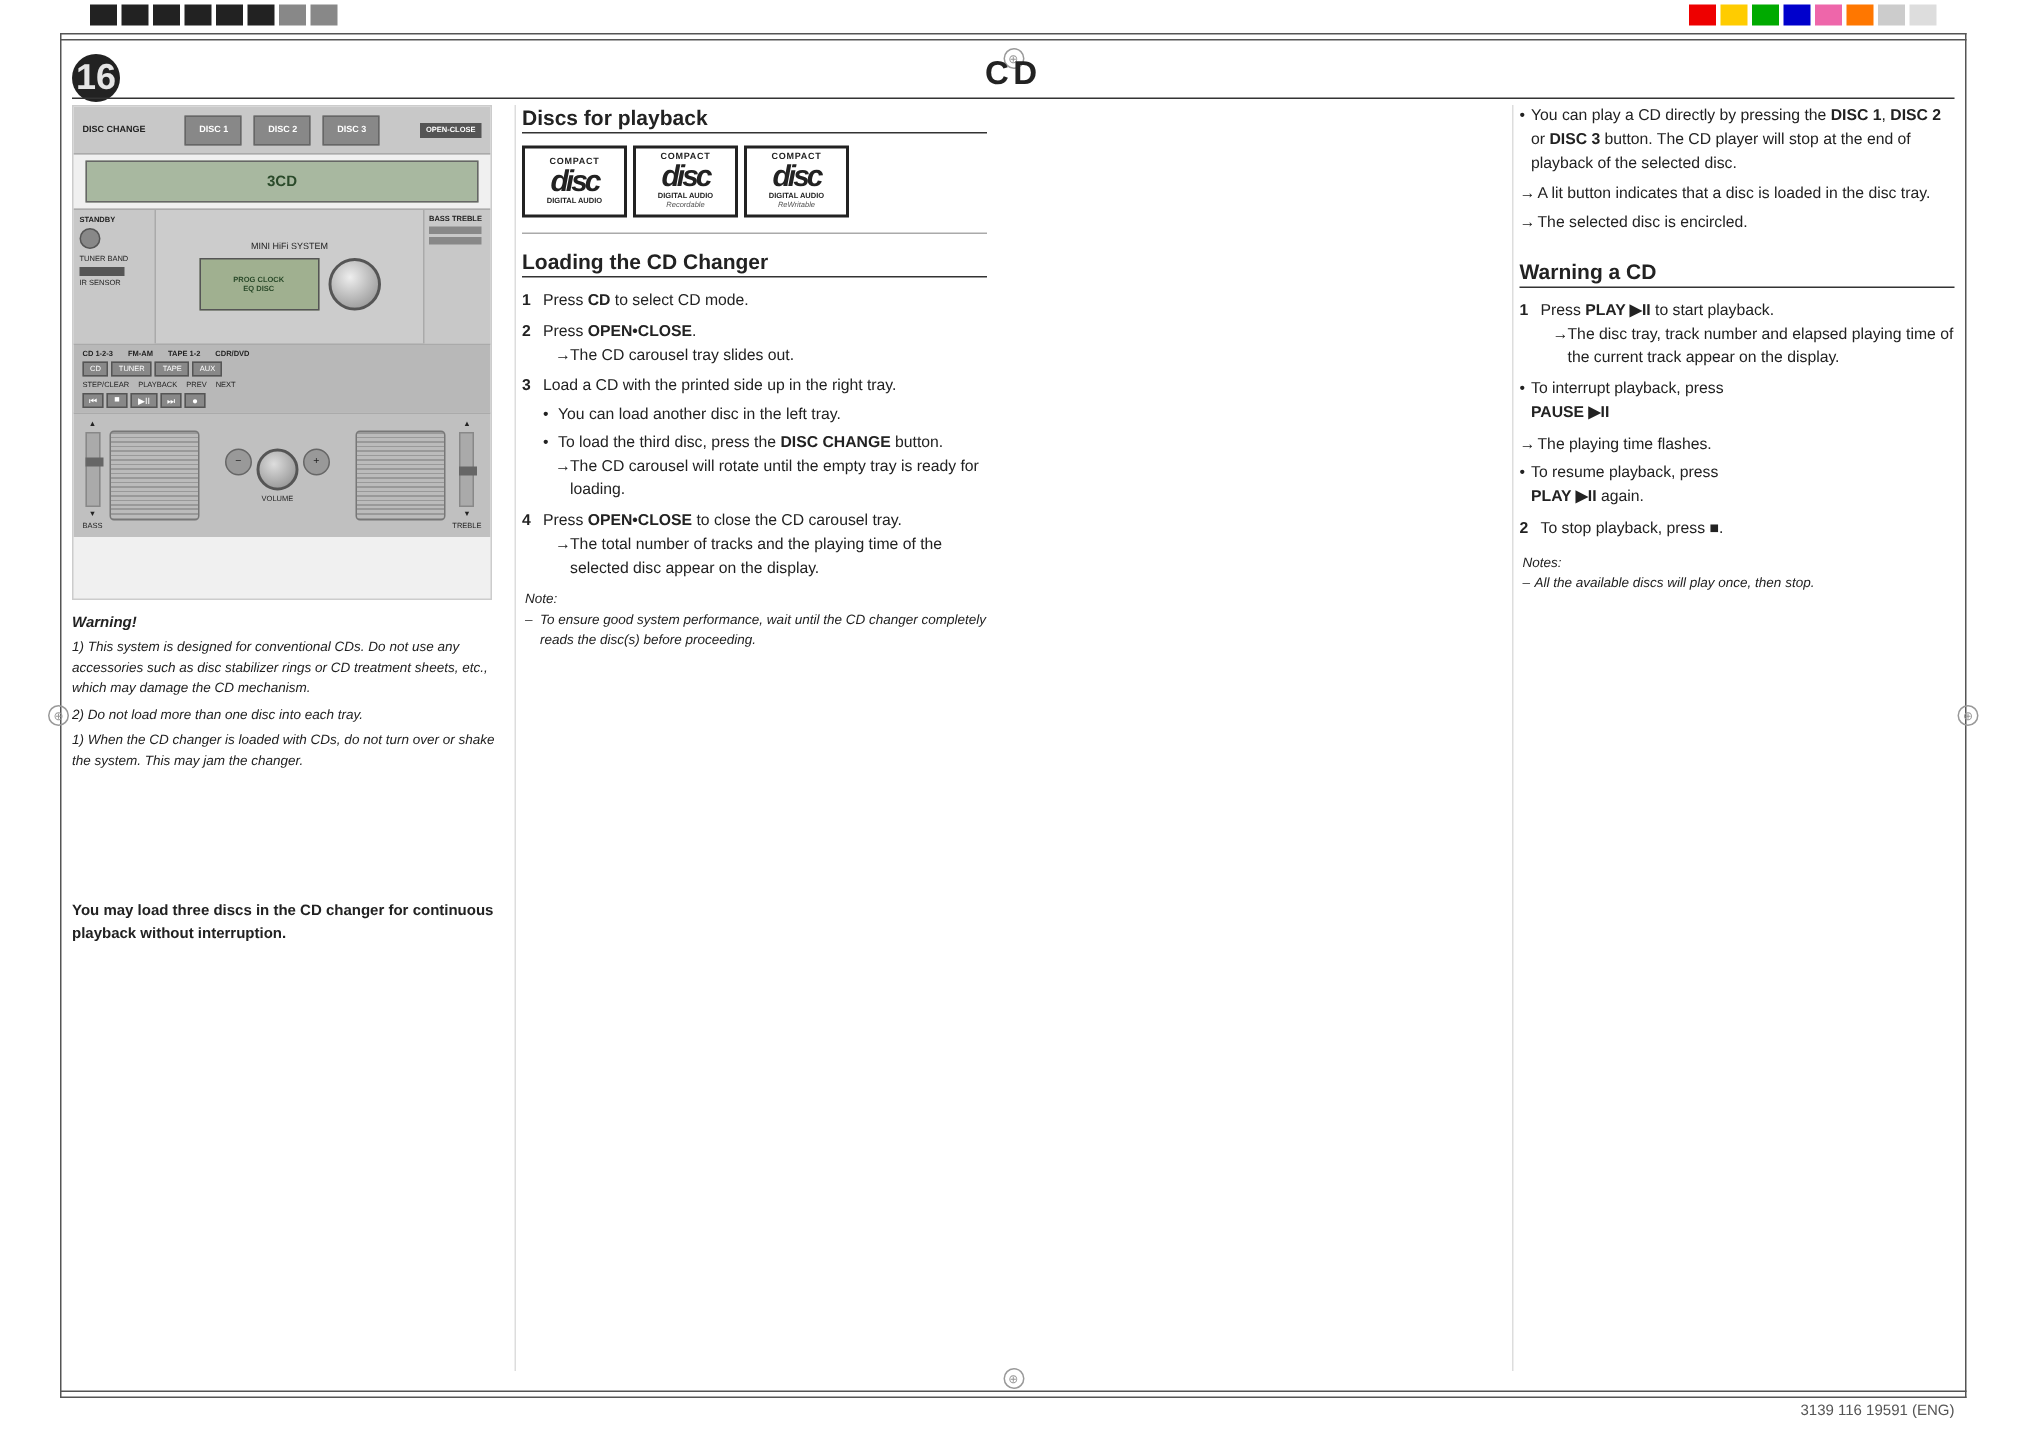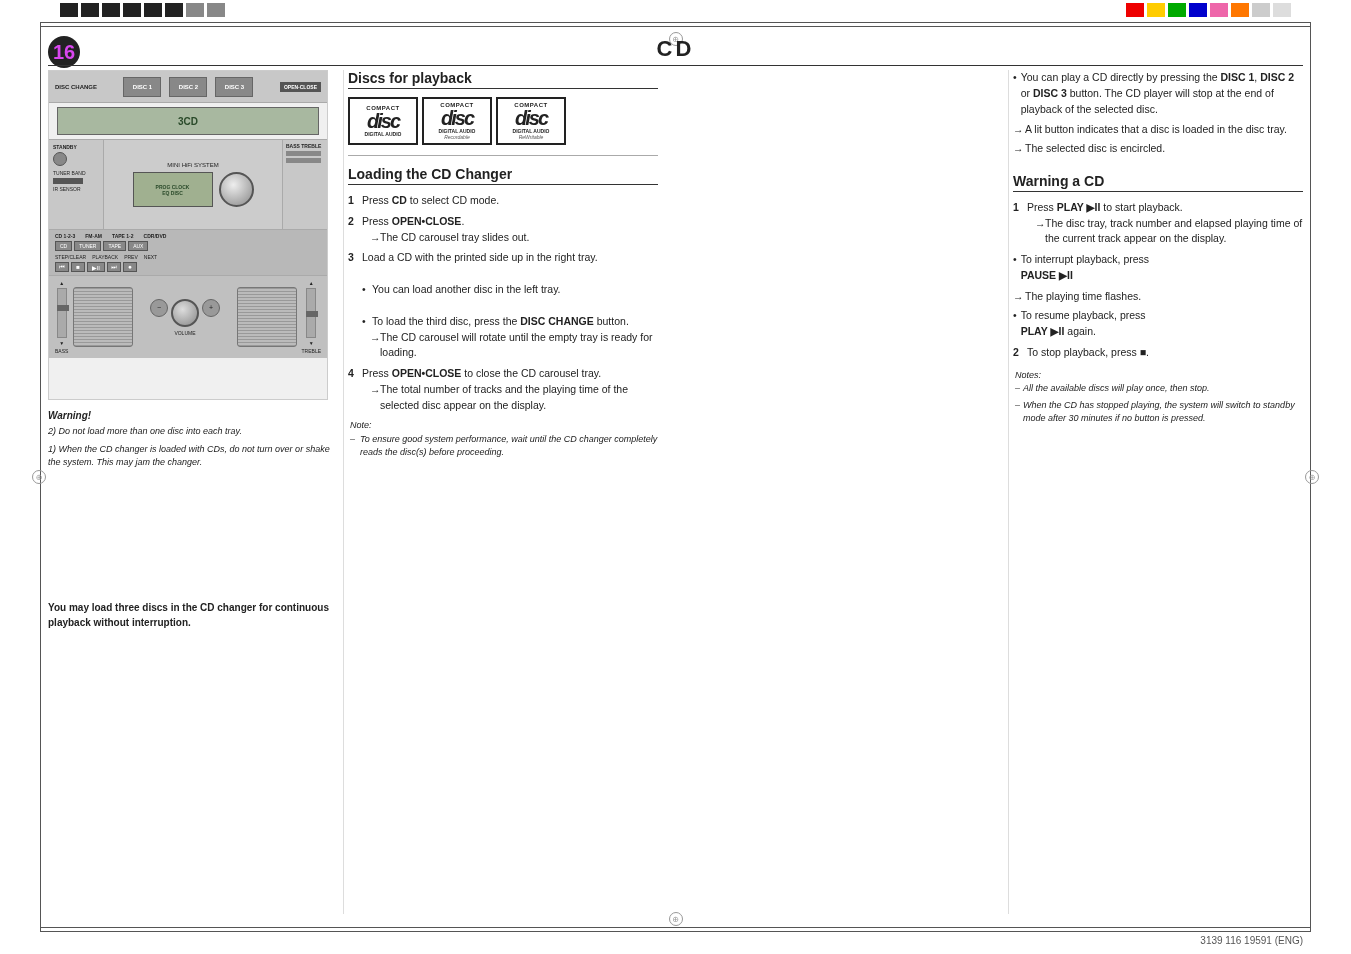--- a/index.html
+++ b/index.html
@@ -97,22 +97,22 @@
     }
 
     
     .page-number {
       position: absolute;
       top: 36px;
       left: 48px;
       width: 32px;
       height: 32px;
       background: #222;
-      color: #d946ef;
-      font-size: 20px;
+      color: #e5e5e5;
+      font-size: 24px;
       font-weight: bold;
       display: flex;
       align-items: center;
       justify-content: center;
       border-radius: 50%;
     }
 
     
     .cd-title {
       position: absolute;
@@ -319,21 +319,21 @@
     }
     .num-list li .arrow::before {
       content: '→';
       position: absolute;
       left: 0;
     }
     .num-list li .bullet {
       display: block;
       padding-left: 10px;
       position: relative;
-      margin-top: 16px;
+      margin-top: 3px;
     }
     .num-list li .bullet::before {
       content: '•';
       position: absolute;
       left: 0;
     }
 
     
     .note-text {
       font-size: 9px;
@@ -564,20 +564,23 @@
             <div style="width:12px;height:6px;background:#666;position:absolute;top:22px;left:-1px;"></div>
           </div>
           <span style="font-size:5px;">▼</span>
           <span style="font-size:5px;">TREBLE</span>
         </div>
       </div>
     </div>
 
     <div class="warning-section">
       <div class="warning-title">Warning!</div>
+      <div class="warning-text">
+        <i>1) This system is designed for conventional CDs. Do not use any accessories such as disc stabilizer rings or CD treatment sheets, etc., which may damage the CD mechanism.</i>
+      </div>
       <div class="warning-text">
         <i>2) Do not load more than one disc into each tray.</i>
       </div>
       <div class="warning-text">
         <i>1) When the CD changer is loaded with CDs, do not turn over or shake the system. This may jam the changer.</i>
       </div>
     </div>
 
     <div class="load-text">You may load three discs in the CD changer for continuous playback without interruption.</div>
 
@@ -686,21 +689,20 @@
       <ol class="num-list" style="margin-top:5px;">
         <li>
           <span class="num">2</span>
           To stop playback, press <b>■</b>.
         </li>
       </ol>
 
       <div class="note-text" style="margin-top:8px;">
         <span class="note-label">Notes:</span><br>
         <span class="note-dash">All the available discs will play once, then stop.</span>
-        <span class="note-dash" style="margin-top:3px;">When the CD has stopped playing, the system will switch to standby mode after 30 minutes if no button is pressed.</span>
       </div>
     </div>
 
   </div>
 
   <div style="position:absolute;left:295px;top:0;bottom:0;width:1px;background:#ddd;"></div>
   <div style="position:absolute;right:294px;top:0;bottom:0;width:1px;background:#ddd;"></div>
 
 </div>
 

